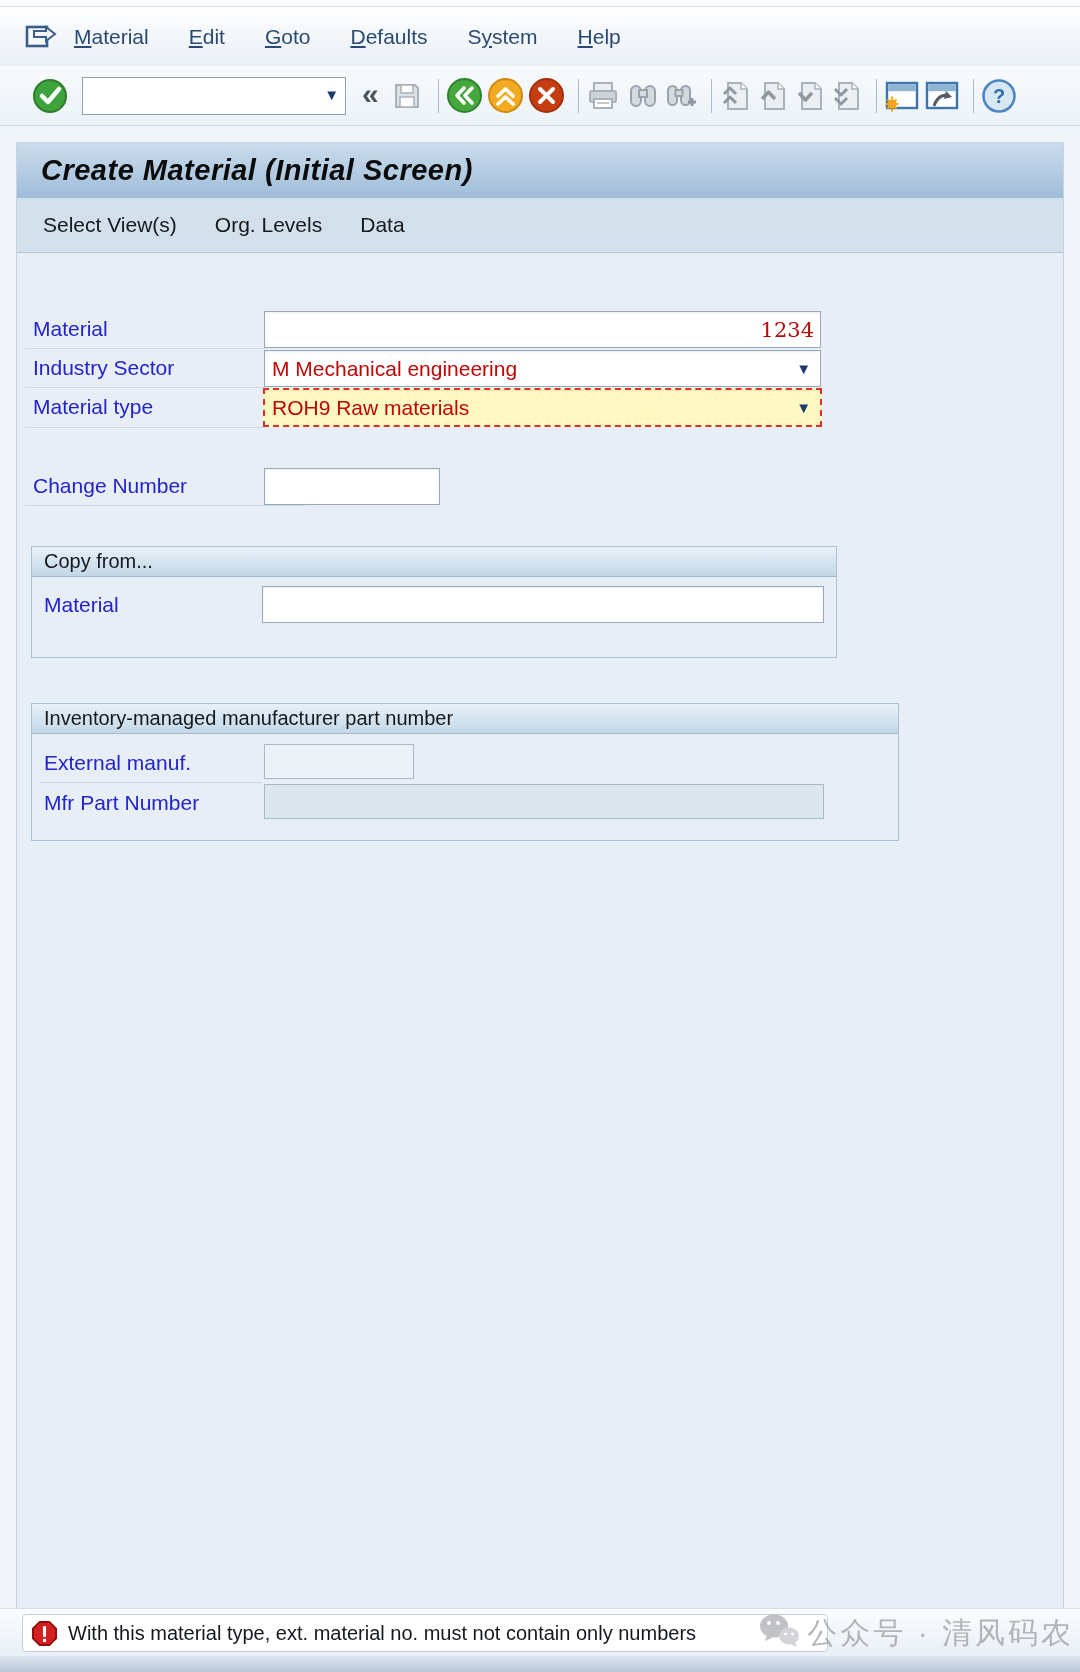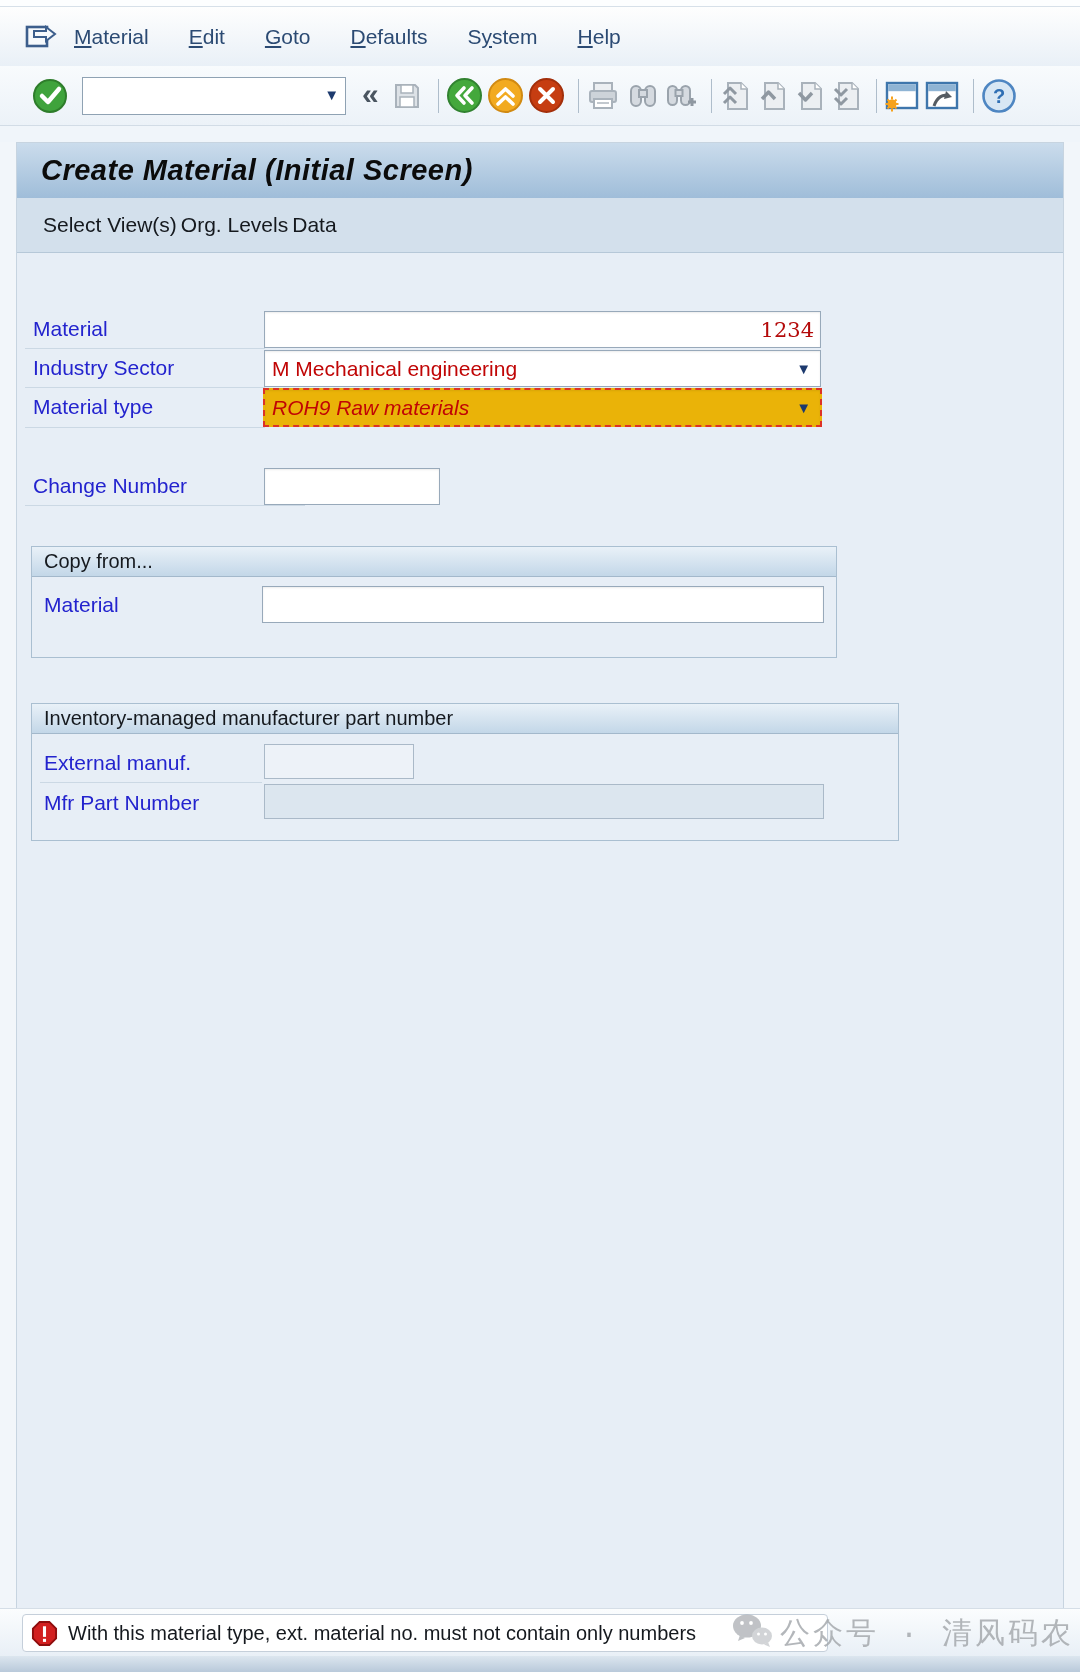--- a/index.html
+++ b/index.html
@@ -36,56 +36,56 @@
   .gapstrip{position:absolute;left:0;top:126px;width:1080px;height:16px;background:#F0F5FA;}
 
   
   .panel{position:absolute;left:16px;top:142px;width:1048px;height:1466px;
          border:1px solid #C7D4E0;box-sizing:border-box;background:#E7EEF6;}
   .titlebar{position:absolute;left:0;top:0;width:100%;height:55px;
             background:linear-gradient(#CBDCEC,#9FBDD9);border-bottom:1px solid #8FA8C0;
             display:flex;align-items:center;}
   .titlebar span{margin-left:24px;font-size:29px;font-weight:bold;font-style:italic;color:#0B0B0B;letter-spacing:0.5px;}
   .apptoolbar{position:absolute;left:0;top:55px;width:100%;height:55px;background:#D3E0EC;
-              border-bottom:1px solid #B6C8D8;display:flex;align-items:center;padding-left:24px;box-sizing:border-box;}
+              border-bottom:1px solid #B6C8D8;display:flex;align-items:center;column-gap:34px;padding-left:24px;box-sizing:border-box;}
   .appbtn{font-size:21px;color:#15191E;cursor:pointer;padding:6px 2px;}
 
   .content{position:absolute;left:0;top:110px;width:100%;height:1356px;background:#E7EEF6;}
 
   
   .flabel{position:absolute;font-size:21px;color:#2323CE;}
   .sepline{position:absolute;height:1px;background:#CBD8E4;}
   .inp{position:absolute;box-sizing:border-box;background:#fff;border:1px solid #98A9BA;
        box-shadow:inset 0 1px 2px rgba(0,0,0,0.08);font-family:"Liberation Sans",sans-serif;}
   input.inp{padding:0 6px;font-size:21px;outline:none;}
   .inp-material{color:#B40A0A;font-family:"DejaVu Serif",serif;font-size:23px;text-align:right;}
   .combo{position:absolute;box-sizing:border-box;background:#fff;border:1px solid #98A9BA;
          box-shadow:inset 0 1px 2px rgba(0,0,0,0.08);display:flex;align-items:center;cursor:pointer;}
   .combo .cv{margin-left:7px;font-size:21px;color:#C00505;white-space:nowrap;}
   .combo .ca{position:absolute;right:9px;color:#1D3A6E;font-size:15px;}
-  .combo.hl{background:#eab308;border:2px dashed #DD3226;font-style:italic;}
+  .combo.hl{background:#fef9c3;border:2px dashed #DD3226;}
 
   
   .groupbox{position:absolute;border:1px solid #AABFD1;background:#E7EEF6;box-sizing:border-box;}
   .gb-head{height:29px;background:linear-gradient(#E9F1F8,#C3D7E8);border-bottom:1px solid #A3B8CB;
            display:flex;align-items:center;}
   .gb-head span{margin-left:12px;font-size:20px;color:#15191E;}
   .inp.ro1{background:#EDF2F8;border:1px solid #AAB9C8;box-shadow:none;}
   .inp.ro2{background:#DCE6EF;border:1px solid #AAB9C8;box-shadow:none;}
 
   
   .statusbar{position:absolute;left:0;top:1608px;width:1080px;height:48px;
              background:linear-gradient(#FBFDFE,#E8EFF6);border-top:1px solid #D5DEE7;padding-left:16px;}
   .status-msg{position:absolute;left:22px;top:5px;width:806px;height:38px;background:#fff;
               border:1px solid #C5CFDA;border-radius:4px;display:flex;align-items:center;box-sizing:border-box;}
   .status-msg .txt{margin-left:10px;font-size:20px;color:#15191E;white-space:nowrap;}
   .err-icon{margin-left:8px;display:inline-flex;}
   .watermark{position:absolute;right:22px;top:0;height:48px;display:flex;align-items:center;opacity:0.85;}
   .watermark .wtxt{font-size:30px;color:#A6AAAE;margin-left:6px;letter-spacing:3px;
-                   font-family:Liberation Mono, monospace;text-align:right;}
+                   font-family:Liberation Sans, sans-serif;text-align:right;}
   .bottomstrip{position:absolute;left:0;top:1656px;width:1080px;height:16px;
                background:linear-gradient(#DCE6EF,#B9C9DA);}
 </style>
 </head>
 <body>
 
 <div class="screen">
   <div class="win-top"></div>
 
   <div class="menubar">

